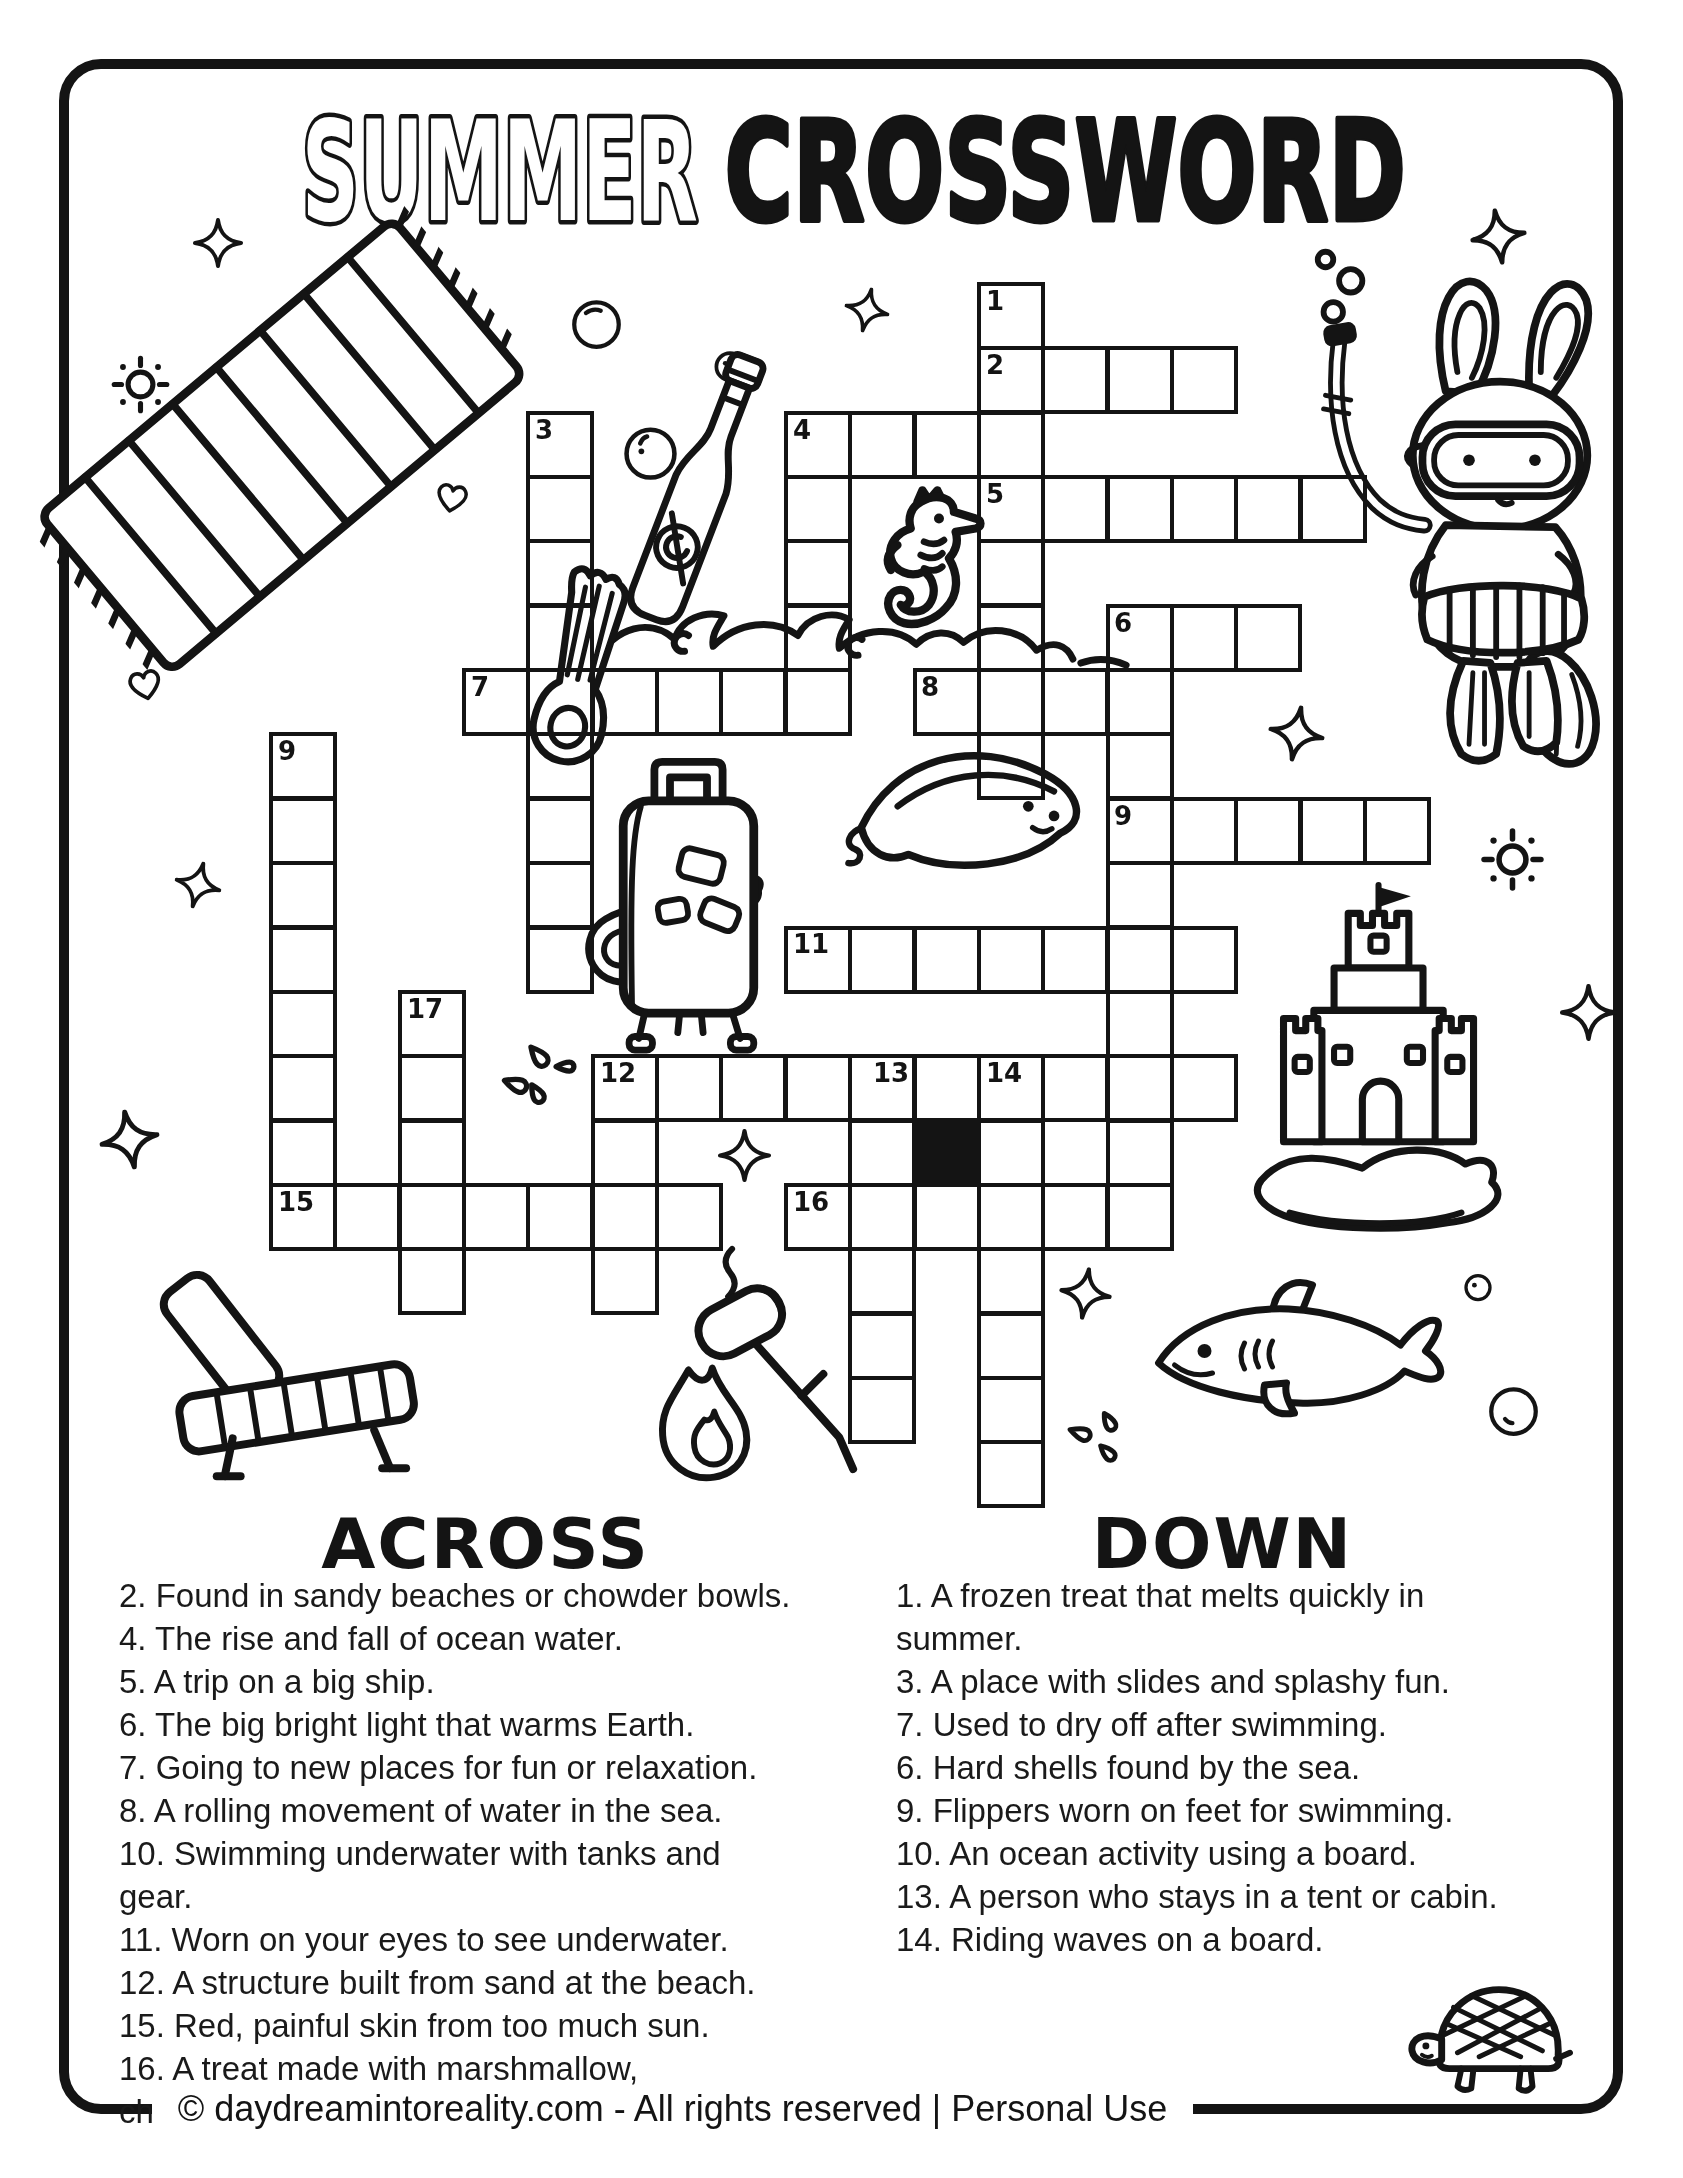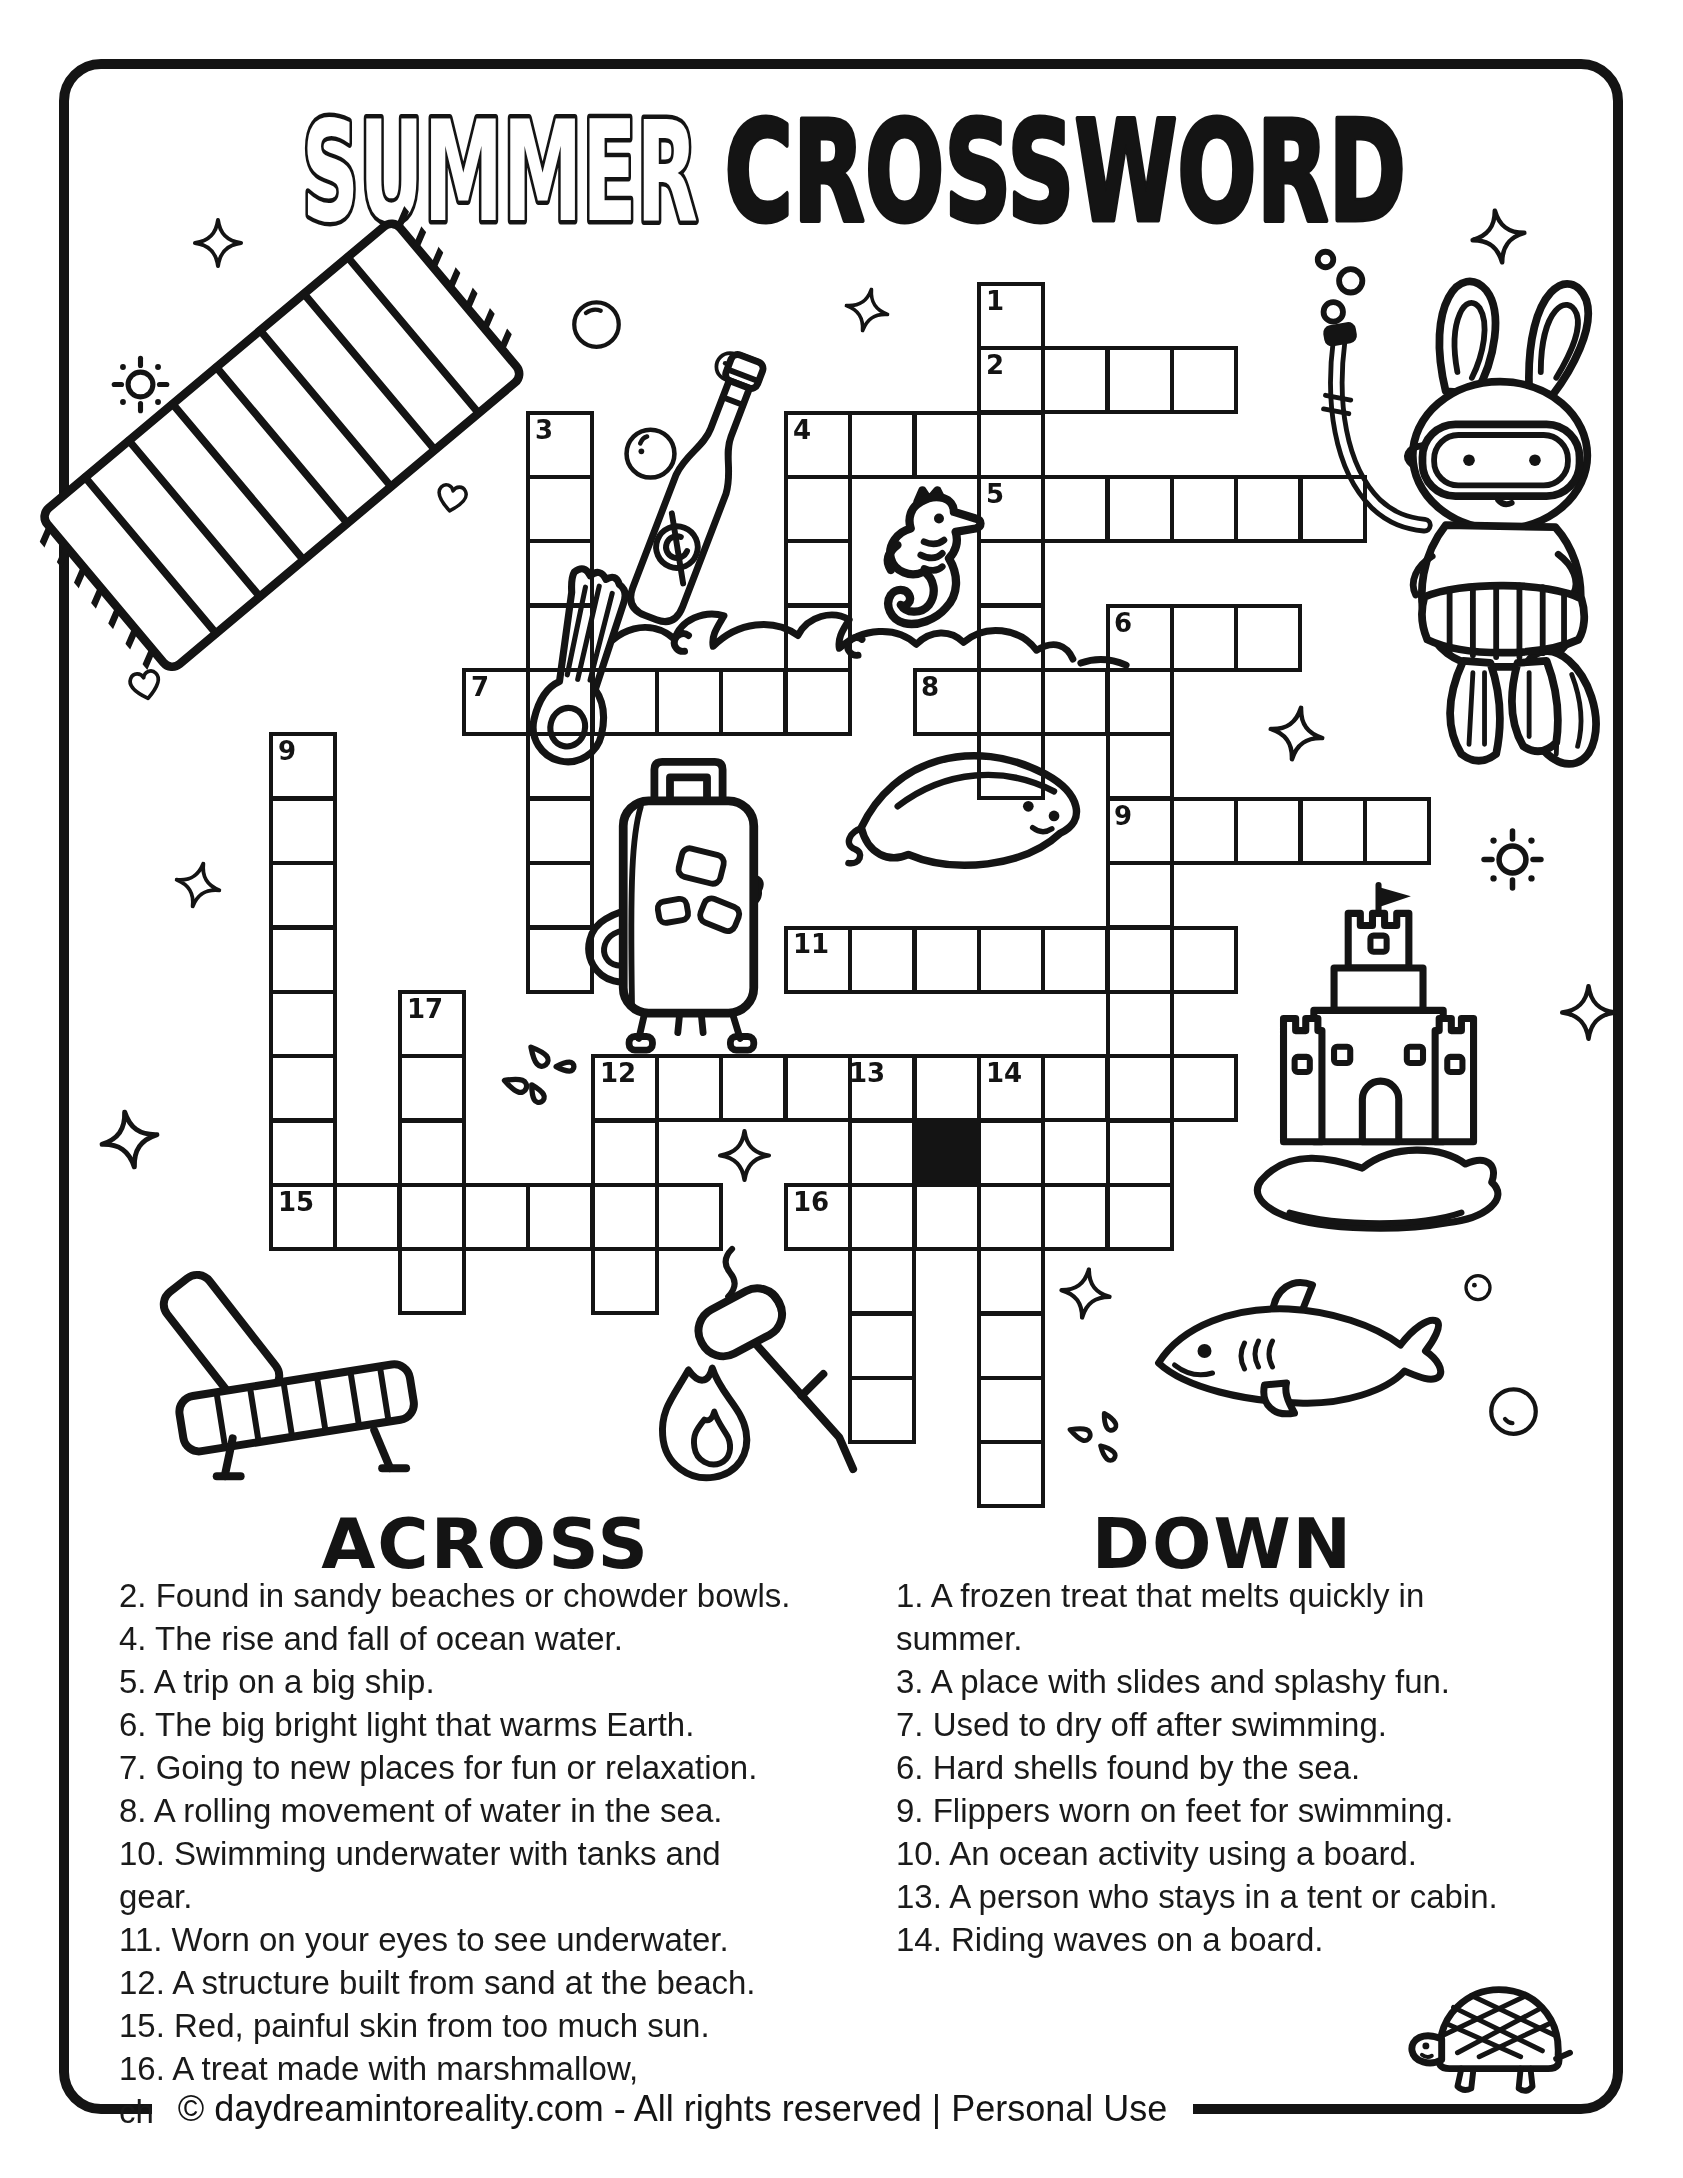--- a/index.html
+++ b/index.html
@@ -582,21 +582,21 @@
       <div class="gnum" style="left: 266px; top: 135px;">3</div>
       <div class="gnum" style="left: 524px; top: 135px;">4</div>
       <div class="gnum" style="left: 717px; top: 199px;">5</div>
       <div class="gnum" style="left: 845px; top: 328px;">6</div>
       <div class="gnum" style="left: 202px; top: 392px;">7</div>
       <div class="gnum" style="left: 652px; top: 392px;">8</div>
       <div class="gnum" style="left: 9px; top: 456px;">9</div>
       <div class="gnum" style="left: 845px; top: 521px;">9</div>
       <div class="gnum" style="left: 524px; top: 649px;">11</div>
       <div class="gnum" style="left: 331px; top: 778px;">12</div>
-      <div class="gnum" style="left: 580px; top: 778px;">13</div>
+      <div class="gnum" style="left: 604px; top: 778px;">13</div>
       <div class="gnum" style="left: 717px; top: 778px;">14</div>
       <div class="gnum" style="left: 9px; top: 907px;">15</div>
       <div class="gnum" style="left: 524px; top: 907px;">16</div>
       <div class="gnum" style="left: 138px; top: 714px;">17</div>
     </div>
 
   <div id="across-title" class="heading">ACROSS</div>
   <div id="down-title" class="heading">DOWN</div>
   <div id="across-list" class="clue-col">
       <div class="clue">2. Found in sandy beaches or chowder bowls.</div>

